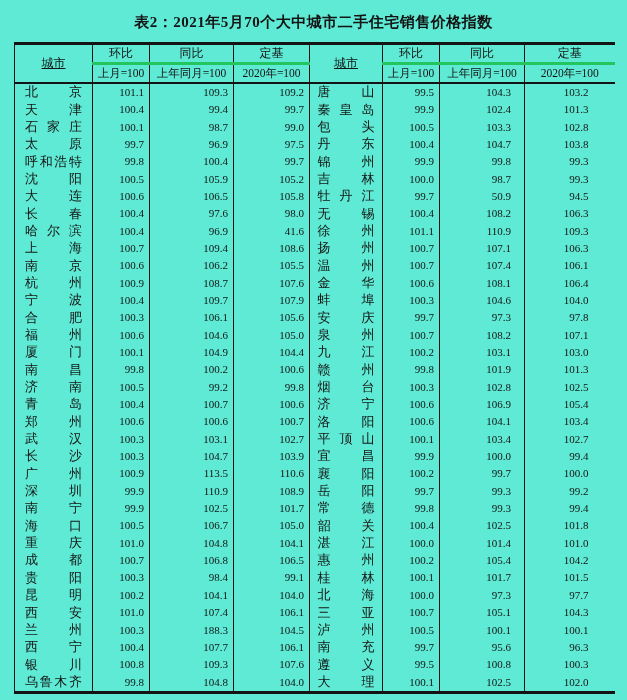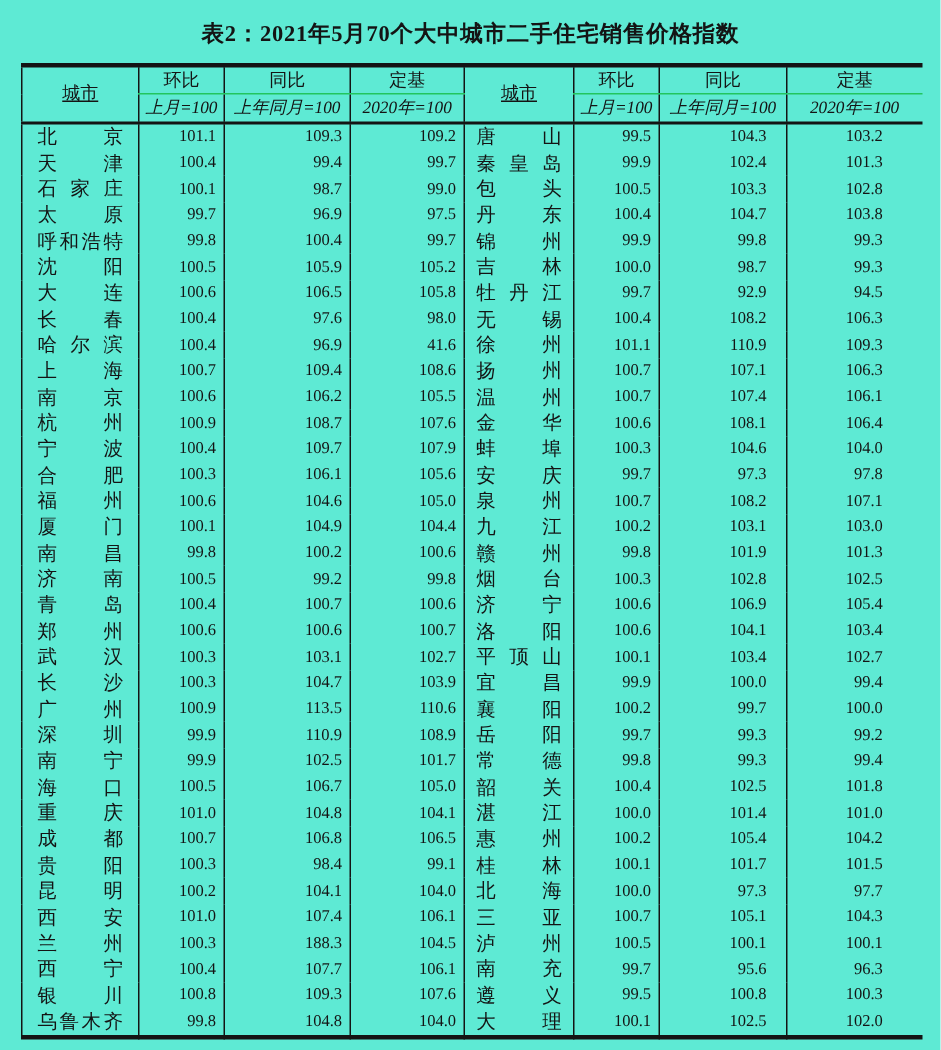--- a/index.html
+++ b/index.html
@@ -31,22 +31,22 @@
   }
   th, td {
     padding: 0;
     border-left: 1px solid #141414;
     font-weight: normal;
     overflow: hidden;
     white-space: nowrap;
   }
   thead { border-bottom: 2px solid #141414; }
   tr.h1 th { height: 19px; font-size: 12px; text-align: center; vertical-align: middle; }
-  tr.h1 th.sub-top { border-bottom: 1px solid #22c55e; }
-  tr.h2 th { height: 19px; font-size: 11.5px; vertical-align: middle; font-style: italic; }
+  tr.h1 th.sub-top { border-bottom: 3px solid #22c55e; }
+  tr.h2 th { height: 19px; font-size: 11.5px; vertical-align: middle; }
   th.city-h { font-size: 13px; text-decoration: underline; }
   tbody td { height: 16.65px; line-height: 16.65px; vertical-align: middle; }
   td.num { font-size: 11px; text-align: right; padding-right: 5px; }
   td.r-yoy { padding-right: 13px; }
   td.r-fixed { padding-right: 26px; padding-left: 32px; }
   td.city { text-align: center; font-size: 13px; }
   .city-name {
     display: inline-block;
     width: 57px;
     text-align: justify;
@@ -152,21 +152,21 @@
           <td class="num r-yoy">98.7</td>
           <td class="num r-fixed">99.3</td>
         </tr>
         <tr>
           <td class="city"><span class="city-name">大连</span></td>
           <td class="num">100.6</td>
           <td class="num">106.5</td>
           <td class="num">105.8</td>
           <td class="city"><span class="city-name">牡丹江</span></td>
           <td class="num">99.7</td>
-          <td class="num r-yoy">92.9</td>
+          <td class="num r-yoy">50.9</td>
           <td class="num r-fixed">94.5</td>
         </tr>
         <tr>
           <td class="city"><span class="city-name">长春</span></td>
           <td class="num">100.4</td>
           <td class="num">97.6</td>
           <td class="num">98.0</td>
           <td class="city"><span class="city-name">无锡</span></td>
           <td class="num">100.4</td>
           <td class="num r-yoy">108.2</td>

